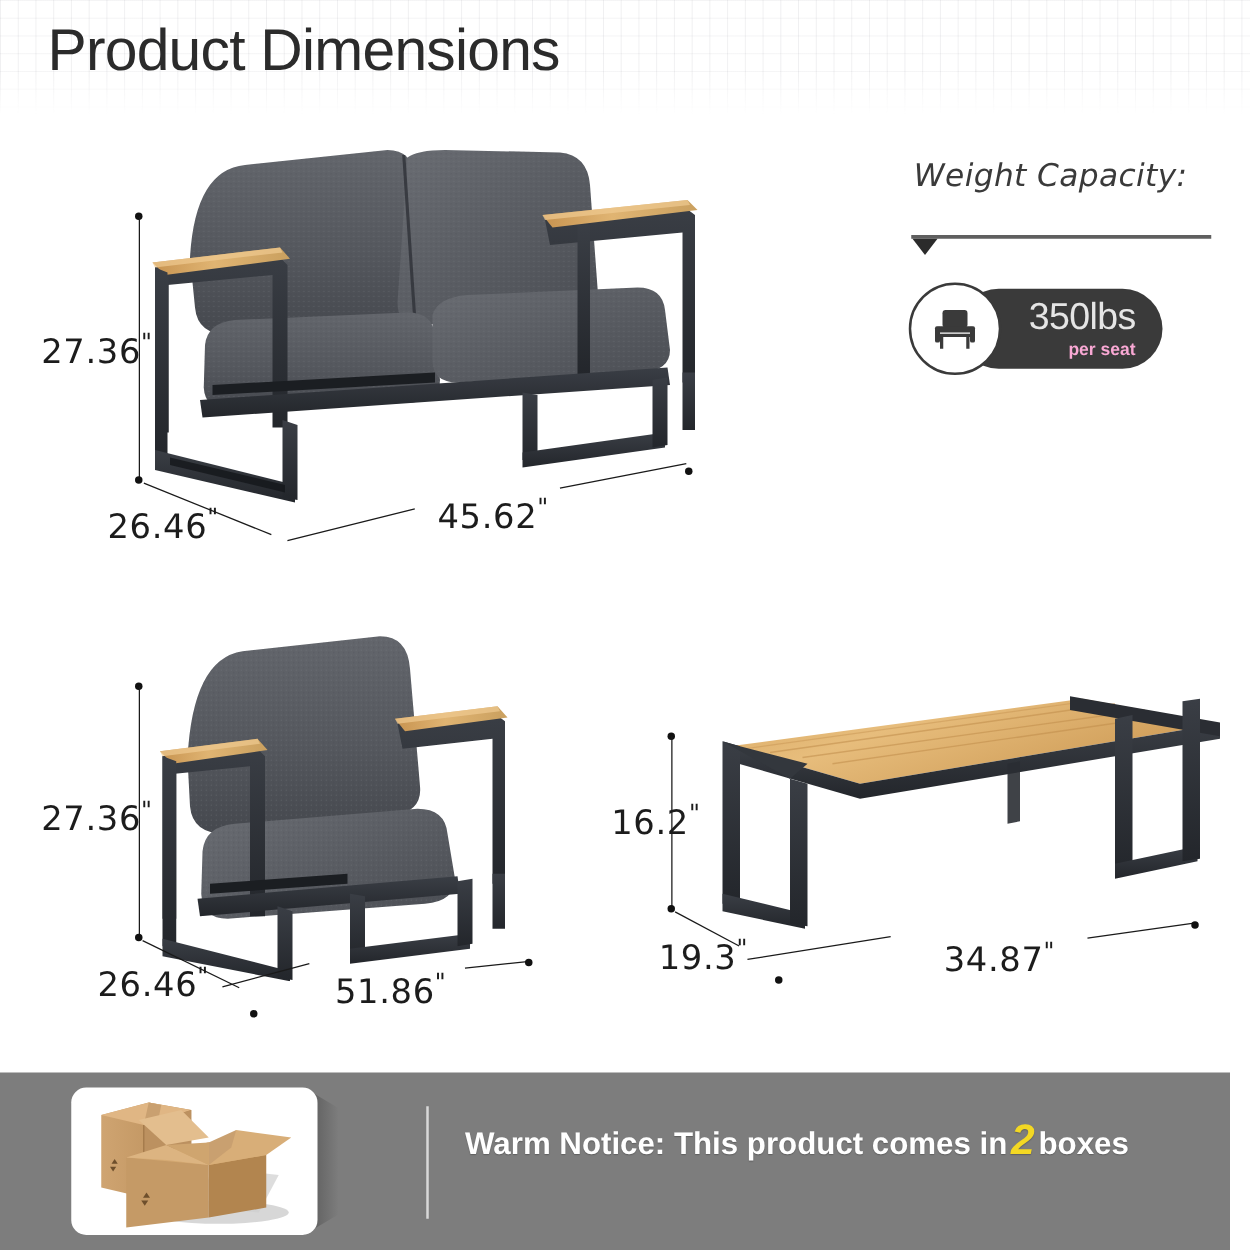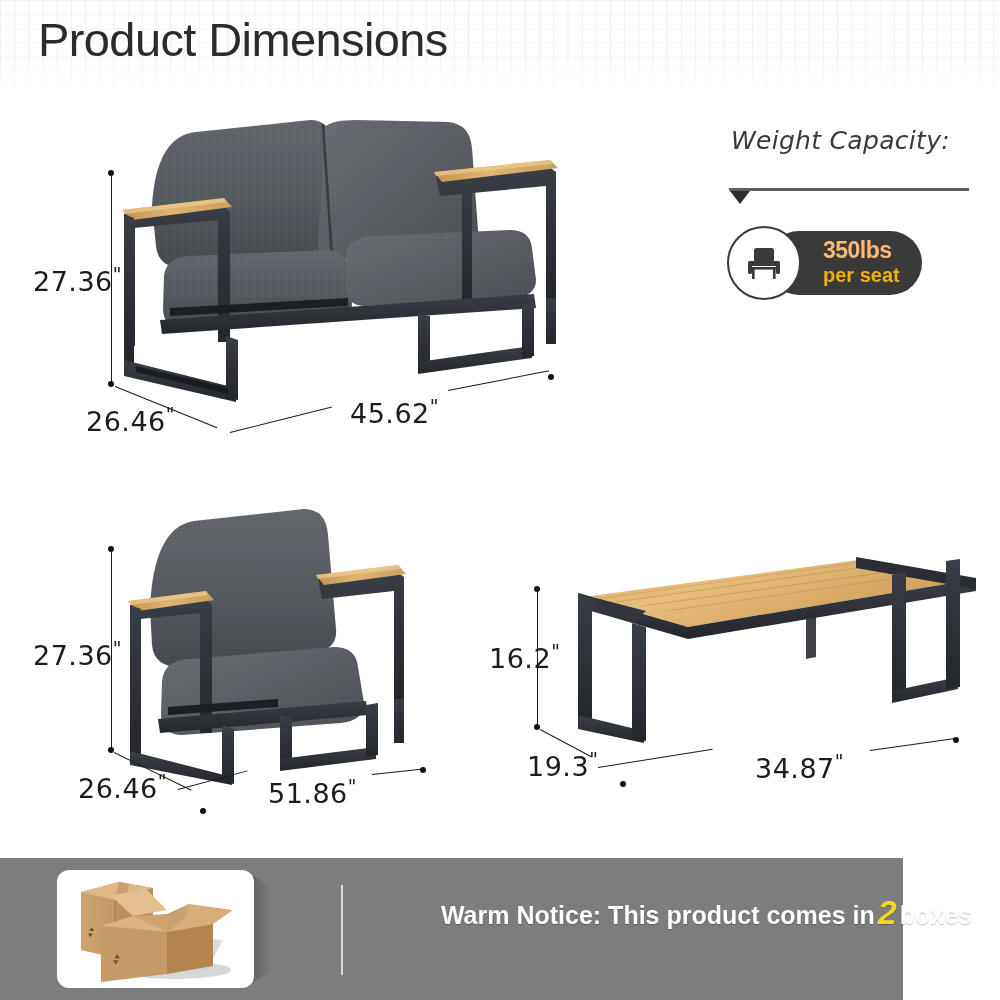--- a/index.html
+++ b/index.html
@@ -121,43 +121,43 @@
     margin-top: -5px;
     background: #ffffff;
     border: 2.5px solid #3a3a3a;
     border-radius: 50%;
     display: flex;
     align-items: center;
     justify-content: center;
     z-index: 2;
   }
   .badge-main {
-    font-size: 23px;
-    font-weight: bold;
-    color: #fdba74;
+    font-size: 30px;
+    font-weight: normal;
+    color: #e5e5e5;
     line-height: 1;
     letter-spacing: -0.5px;
     white-space: nowrap;
   }
   .badge-sub {
-    font-size: 20px;
+    font-size: 14px;
     font-weight: bold;
-    color: #eab308;
+    color: #f9a8d4;
     line-height: 1.15;
     margin-top: 2px;
     white-space: nowrap;
+    text-align: right;
   }
 
   
   .notice {
     position: absolute;
     left: 0; top: 858px;
-    width: 903px; height: 142px;
+    width: 984px; height: 142px;
     background: #7d7d7d;
-    text-align: right;
   }
   .notice-card {
     position: absolute;
     left: 57px; top: 12px;
     width: 197px; height: 118px;
     background: #ffffff;
     border-radius: 12px;
     overflow: hidden;
   }
   .notice-card-shadow {

